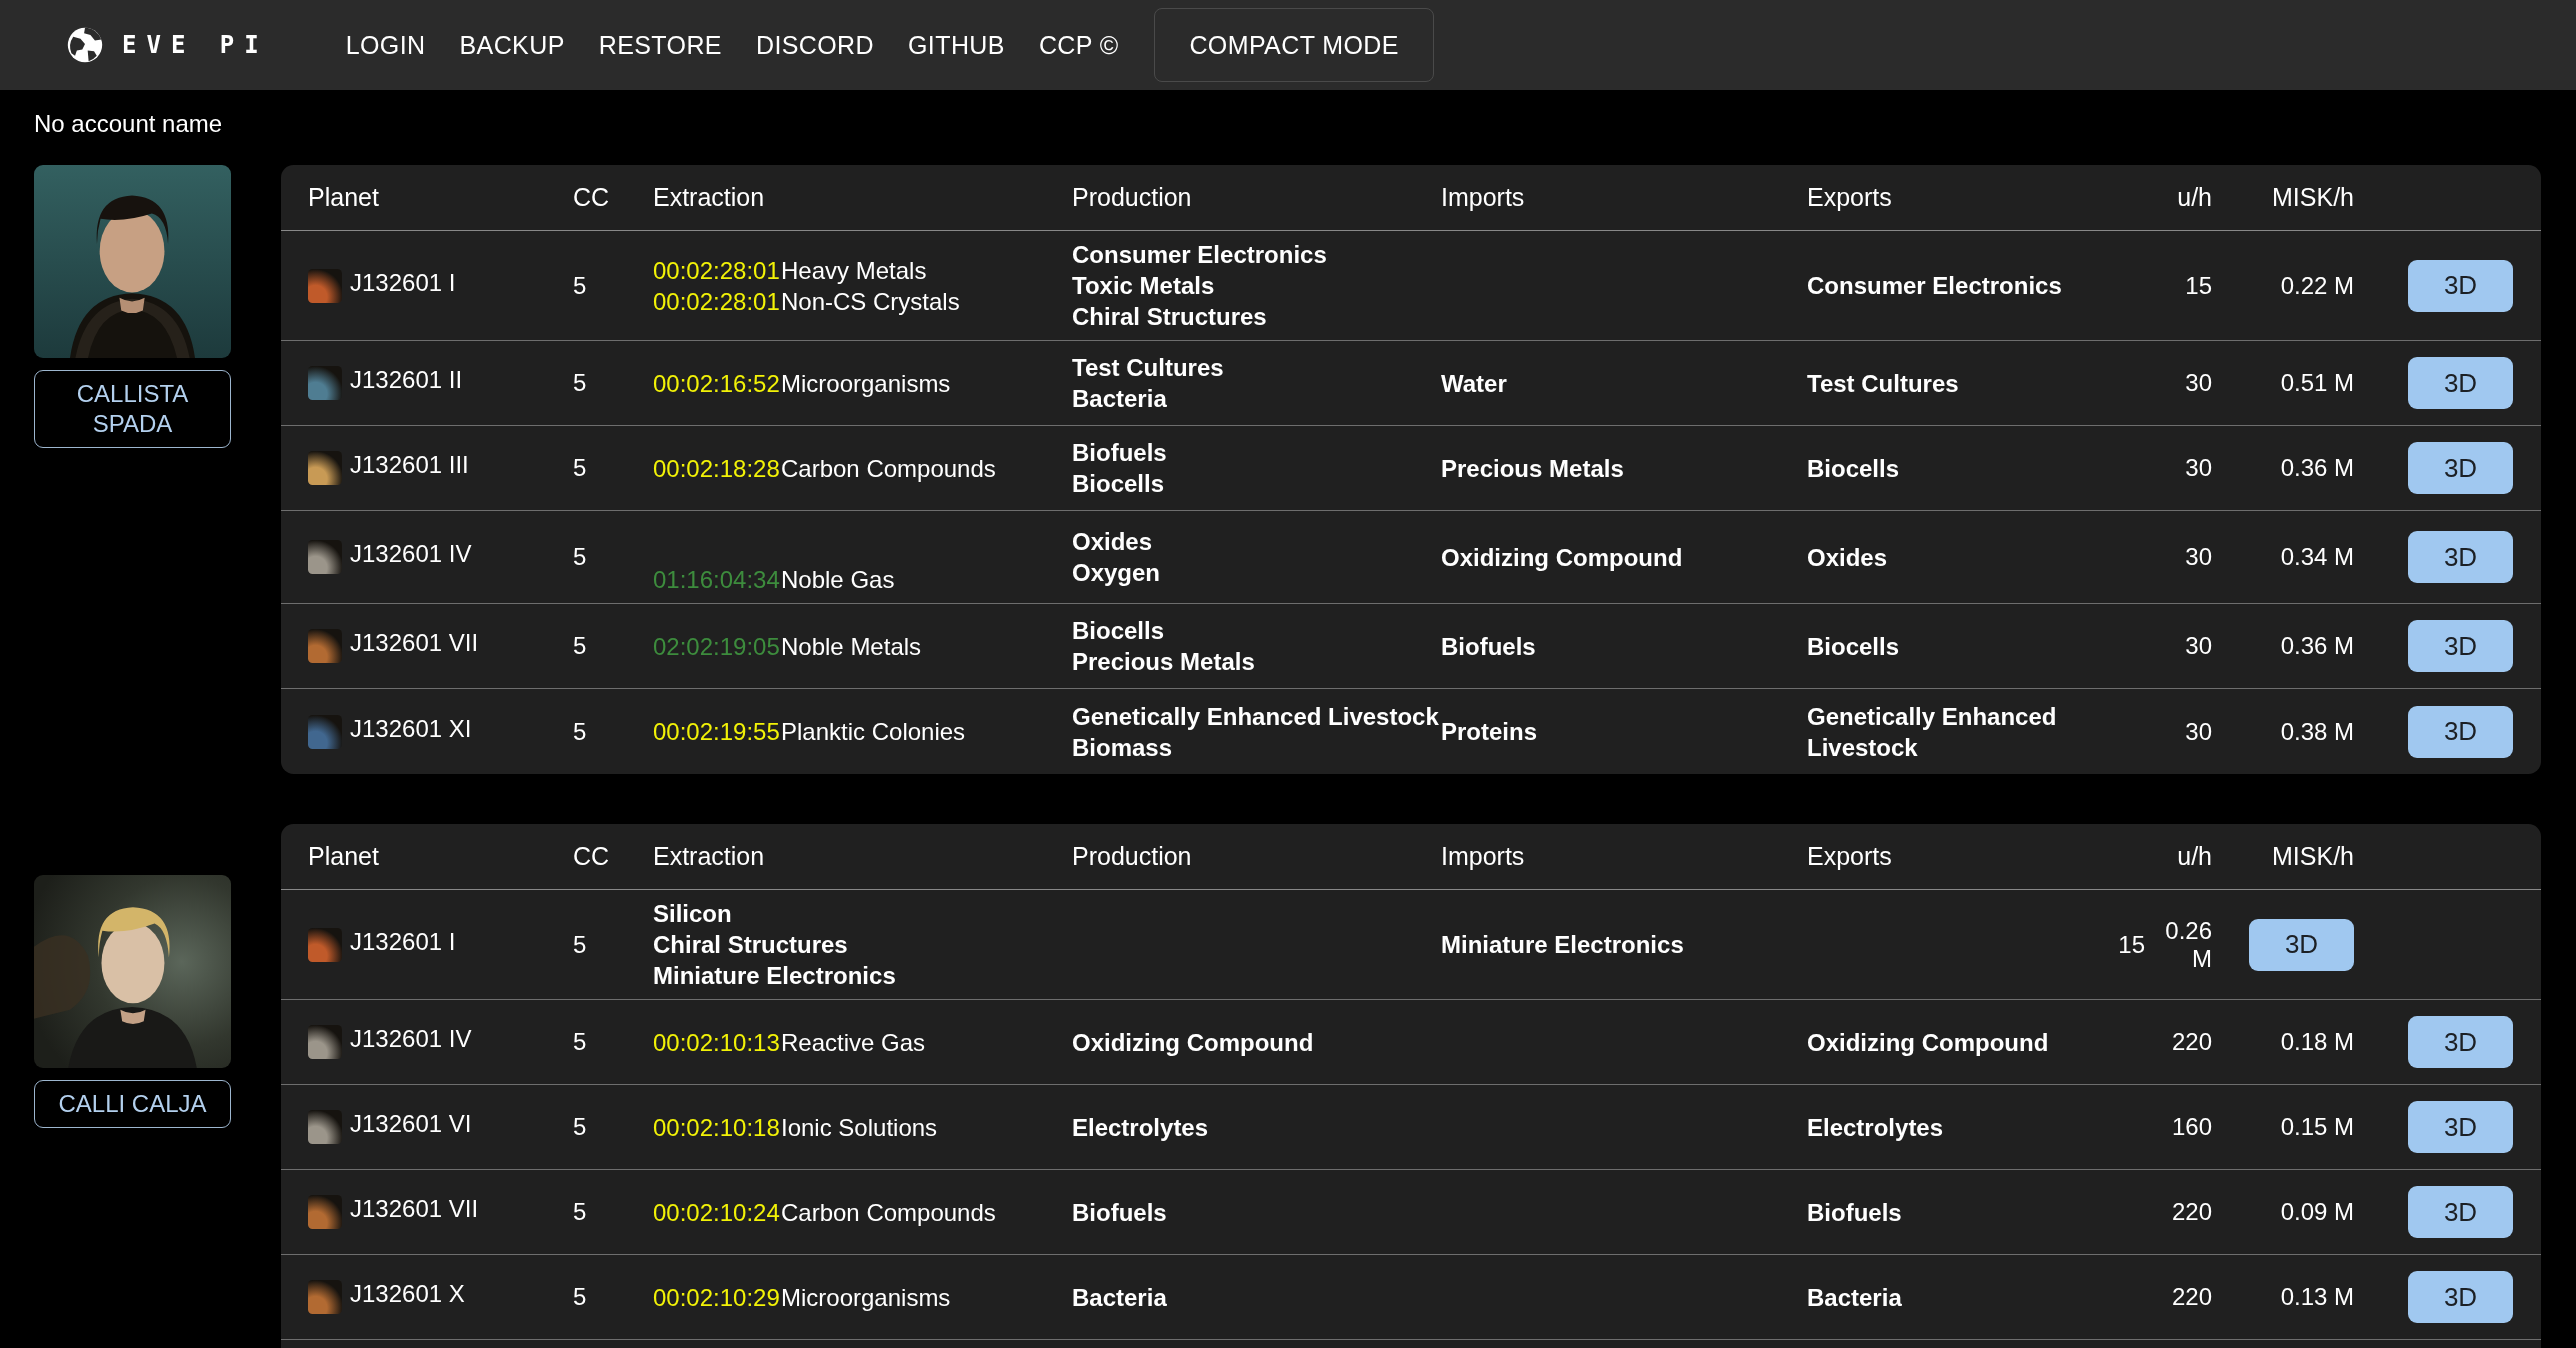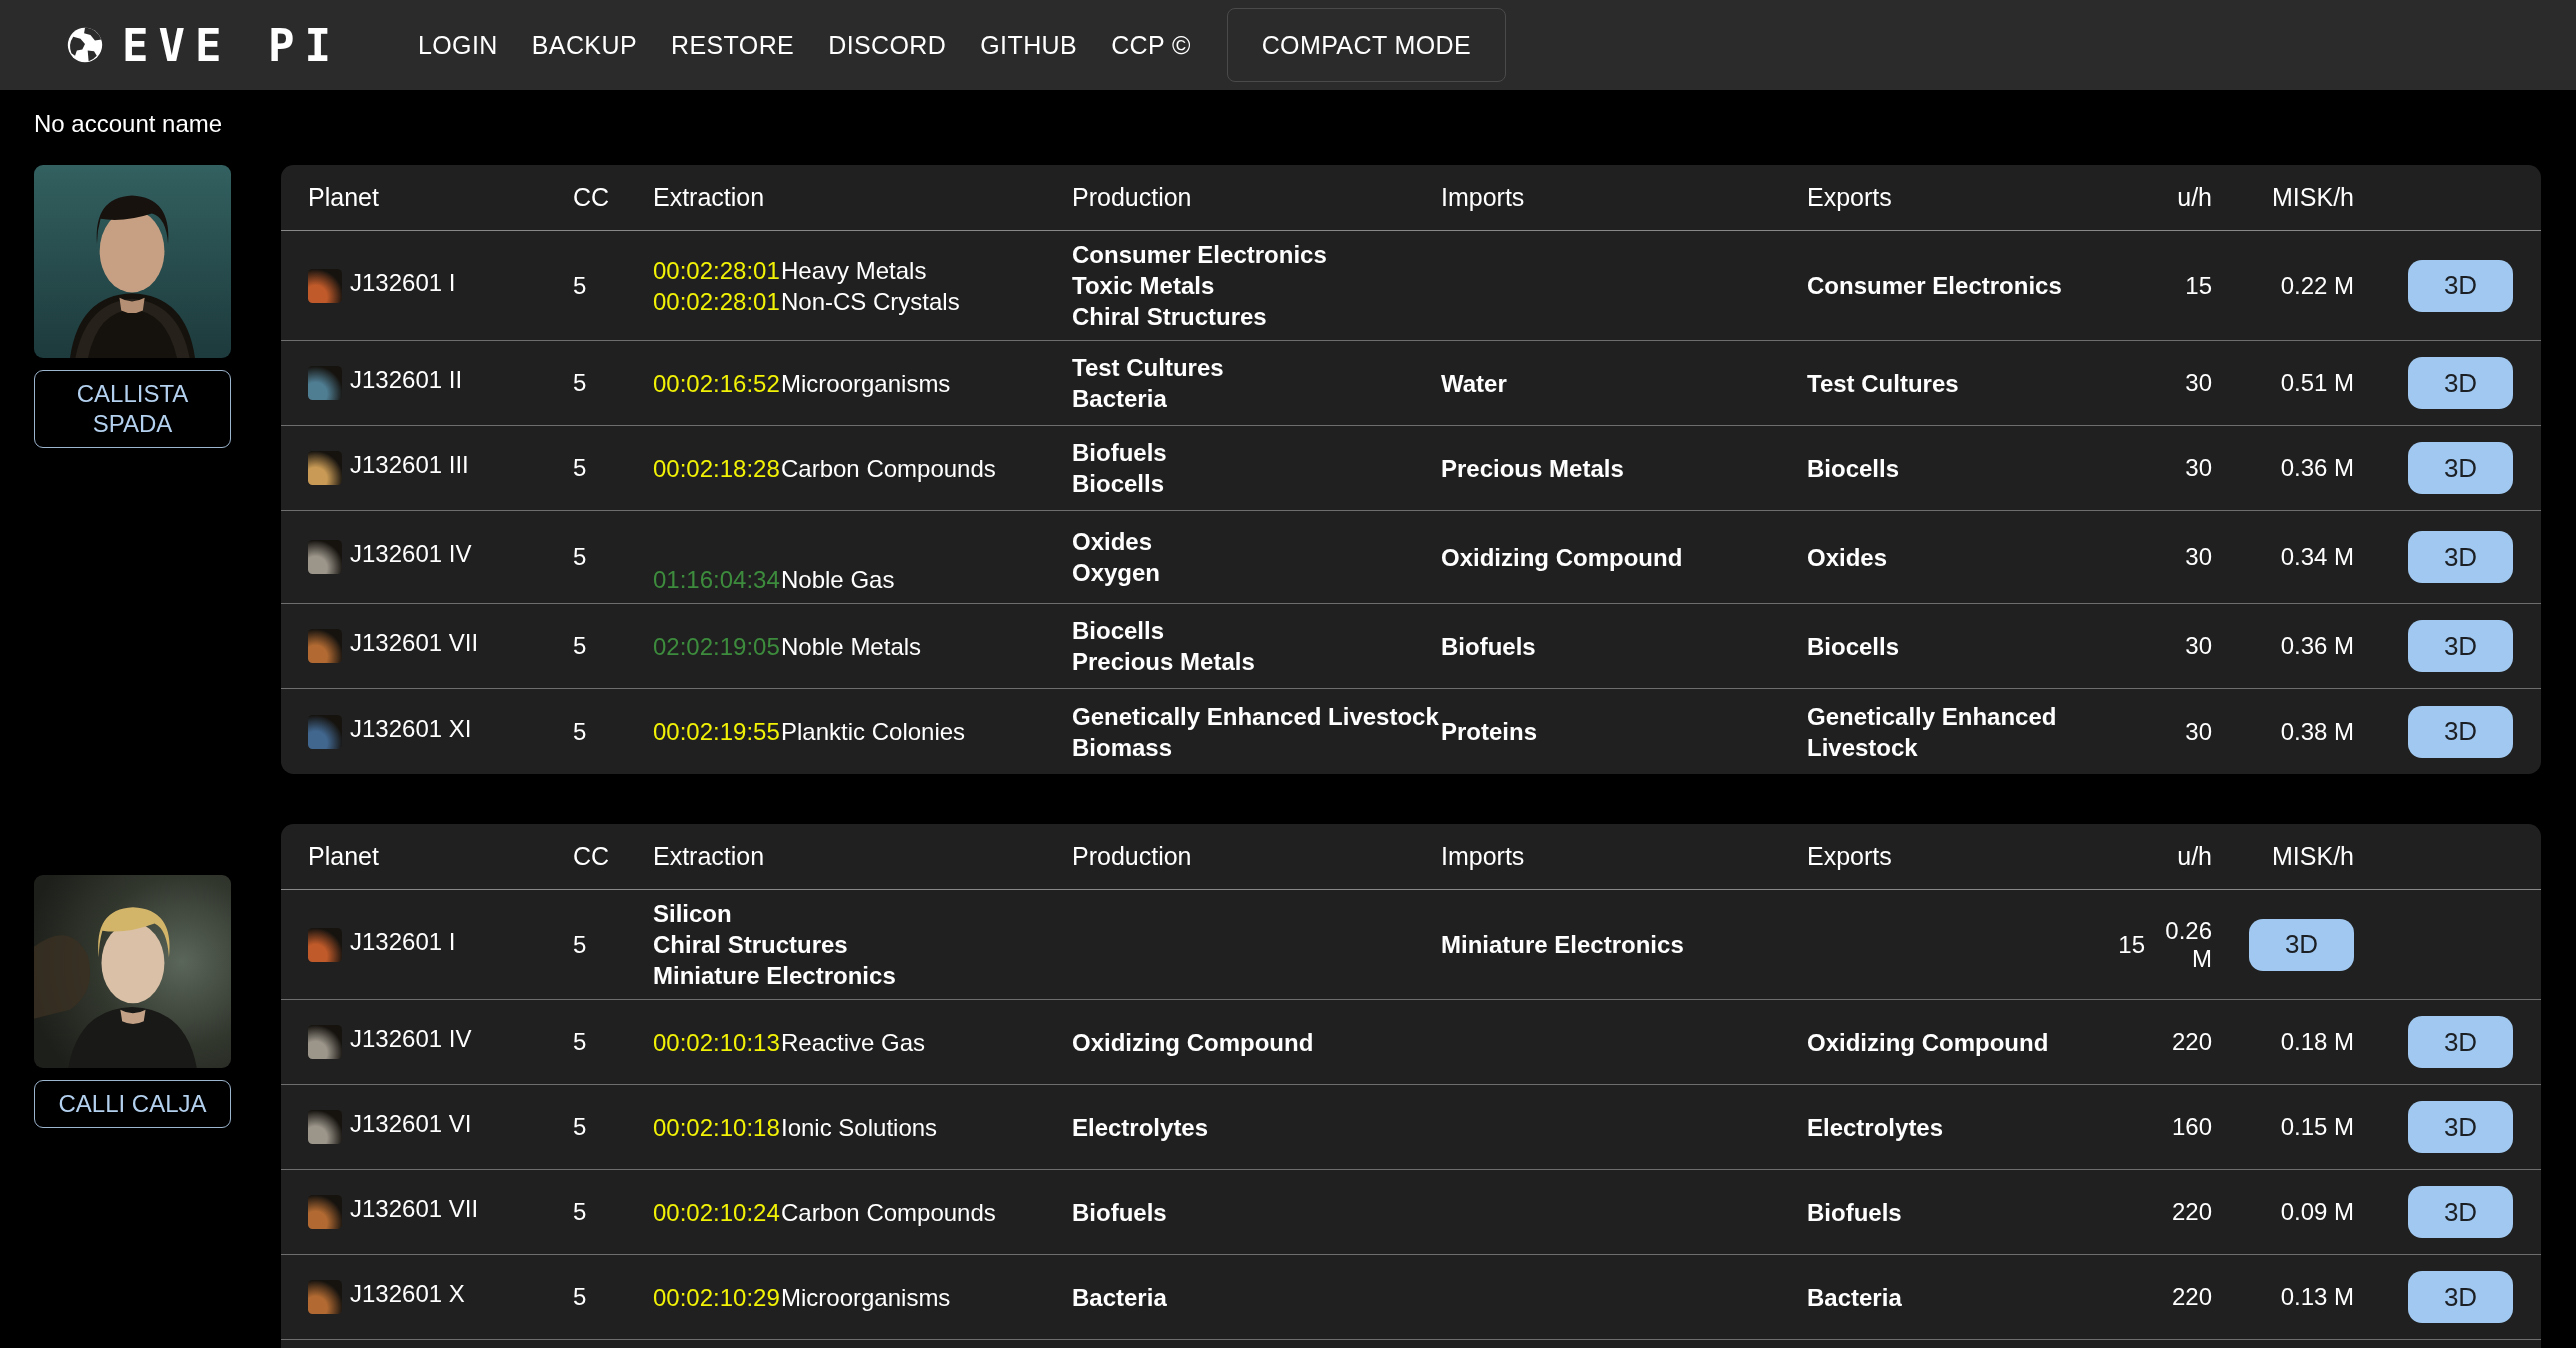--- a/index.html
+++ b/index.html
@@ -4,21 +4,21 @@
 <style>
   html,body{margin:0;padding:0;}
   body{
     width:2576px;height:1348px;overflow:hidden;background:#000;
     font-family:"Liberation Sans",sans-serif;color:#fff;
     -webkit-font-smoothing:antialiased;
   }
   
   .navbar{height:90px;background:#2b2b2b;display:flex;align-items:center;padding-left:66px;box-sizing:border-box;}
   .logo{display:flex;align-items:center;gap:18px;margin-right:77px;}
-  .logo-text{font-family:"DejaVu Sans Mono",monospace;font-weight:bold;font-size:44px;letter-spacing:10px;white-space:nowrap;}
+  .logo-text{font-family:"DejaVu Sans Mono",monospace;font-weight:bold;font-size:24px;letter-spacing:10px;white-space:nowrap;}
   .nav-items{display:flex;align-items:center;height:100%;}
   .nav-item{font-size:25px;letter-spacing:0.4px;margin-right:34px;cursor:pointer;white-space:nowrap;}
   .compact-btn{border:0.9px solid #4a4a4a;border-radius:8px;height:74px;display:flex;align-items:center;
     padding:0 34px;margin-left:1.8px;cursor:pointer;font-size:25px;letter-spacing:0.4px;white-space:nowrap;background:transparent;color:#fff;font-family:inherit;}
   
   .account{margin:20px 0 0 34px;font-size:24px;}
   
   .section{display:flex;margin:27px 0 0 34px;}
   .section + .section{margin-top:50px;}
   .avatar-col{width:197px;margin-right:50px;flex:none;}
@@ -32,21 +32,21 @@
     padding:0 27px;box-sizing:border-box;align-items:center;}
   .thead{height:66px;font-size:25px;border-bottom:0.9px solid #888;}
   .trow{min-height:85px;padding-top:8px;padding-bottom:8px;font-size:24px;border-bottom:0.9px solid #6e6e6e;}
   .trow:last-child{border-bottom:none;}
   .col-right{text-align:right;}
   .cell-planet{display:flex;align-items:flex-start;gap:8px;}
   .planet-icon{width:34px;height:34px;border-radius:4.5px;flex:none;}
   .lines div{line-height:31px;font-weight:bold;}
   .ext-line{line-height:31px;white-space:nowrap;}
   .timer{display:inline-block;min-width:128px;}
-  .btn3d{width:105px;height:52px;border:none;border-radius:14px;font-size:26px;font-family:inherit;
+  .btn3d{width:105px;height:52px;border:none;border-radius:9px;font-size:26px;font-family:inherit;
     justify-self:end;cursor:pointer;display:flex;align-items:center;justify-content:center;}
 </style>
 </head>
 <body>
 
 <div class="navbar">
   <div class="logo">
     <span style="display:flex;">
       <svg width="38" height="38" viewBox="0 0 42 42">
         <circle cx="21" cy="21" r="19" fill="#fff"></circle>

